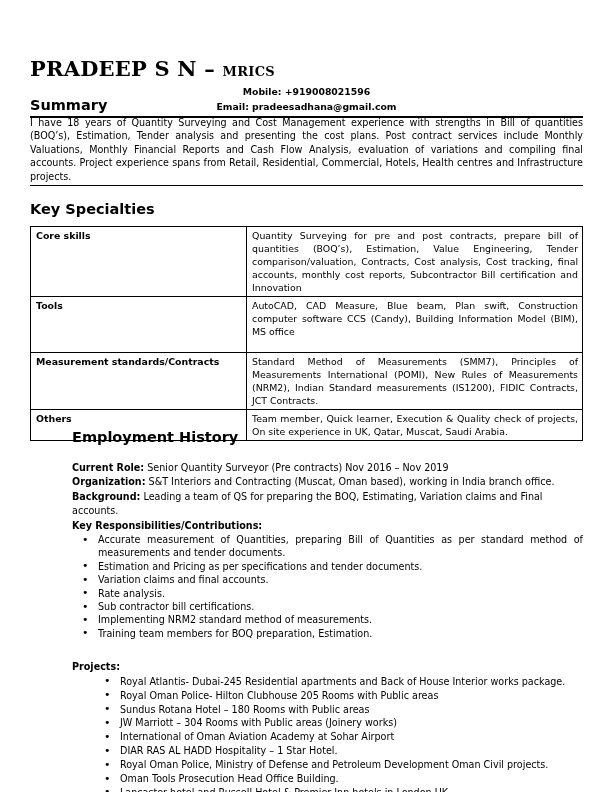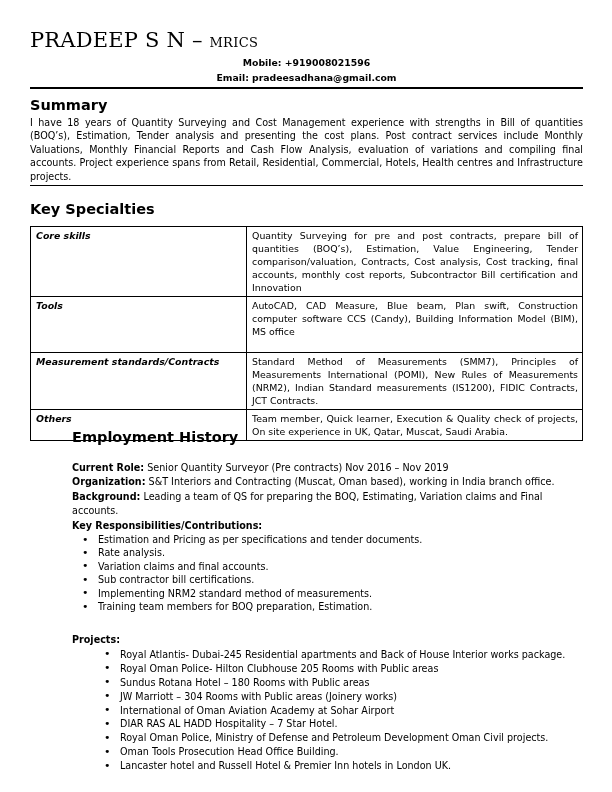--- a/index.html
+++ b/index.html
@@ -20,25 +20,26 @@
 
   
   .header-block {
     position: absolute;
     left: 30px;
     top: 28px;
     width: 553px;
   }
   .name-line {
     font-family: "DejaVu Serif", serif;
-    font-weight: normal;
+    font-weight: bold;
     font-size: 21px;
     line-height: 25px;
     letter-spacing: 0.2px;
     white-space: nowrap;
+    margin-top: 28px;
   }
   .name-line .cred {
     font-size: 13px;
     letter-spacing: 0.3px;
   }
   .contact-line {
     font-family: "DejaVu Sans", sans-serif;
     font-weight: bold;
     font-size: 9.3px;
     line-height: 13.5px;
@@ -92,21 +93,20 @@
   .spec-table td {
     border: 1.1px solid #000;
     vertical-align: top;
     padding: 2px 4px 2px 5px;
     font-size: 9.4px;
     line-height: 13.0px;
   }
   .spec-table td.label {
     width: 206px;
     font-weight: bold;
-    font-style: italic;
   }
   .spec-table td.value {
     text-align: justify;
   }
   .spec-table td.value.pad-extra {
     padding-bottom: 14px;
   }
 
   
   .emp-heading {
@@ -203,35 +203,36 @@
 
   <div class="sec-heading emp-heading">Employment History</div>
 
   <div class="emp-block">
     <p class="emp-line"><b>Current Role:</b><span> Senior Quantity Surveyor (Pre contracts)  Nov 2016 – Nov 2019</span></p>
     <p class="emp-line"><b>Organization:</b><span> S&amp;T Interiors and Contracting (Muscat, Oman based), working in India branch office.</span></p>
     <p class="emp-line"><b>Background:</b><span> Leading a team of QS for preparing the BOQ, Estimating, Variation claims and Final accounts.</span></p>
 
     <p class="sub-heading">Key Responsibilities/Contributions:</p>
     <ul class="bullets">
+      <li>Accurate measurement of Quantities, preparing Bill of Quantities as per standard method of measurements and tender documents.</li>
       <li>Estimation and Pricing as per specifications and tender documents.</li>
+      <li>Variation claims and final accounts.</li>
       <li>Rate analysis.</li>
-      <li>Variation claims and final accounts.</li>
       <li>Sub contractor bill certifications.</li>
       <li>Implementing NRM2 standard method of measurements.</li>
       <li>Training team members for BOQ preparation, Estimation.</li>
     </ul>
 
     <p class="sub-heading projects-heading">Projects:</p>
     <ul class="bullets projects">
       <li>Royal Atlantis- Dubai-245 Residential apartments and Back of House Interior works package.</li>
       <li>Royal Oman Police- Hilton Clubhouse 205 Rooms with Public areas</li>
       <li>Sundus Rotana Hotel – 180 Rooms with Public areas</li>
       <li>JW Marriott – 304 Rooms with Public areas (Joinery works)</li>
       <li>International of Oman Aviation Academy at Sohar Airport</li>
-      <li>DIAR RAS AL HADD Hospitality – 7 Star Hotel.</li>
+      <li>DIAR RAS AL HADD Hospitality – 1 Star Hotel.</li>
       <li>Royal Oman Police, Ministry of Defense and Petroleum Development Oman Civil projects.</li>
       <li>Oman Tools Prosecution Head Office Building.</li>
       <li>Lancaster hotel and Russell Hotel &amp; Premier Inn hotels in London UK.</li>
     </ul>
   </div>
 
 </div>
 
 </body></html>

